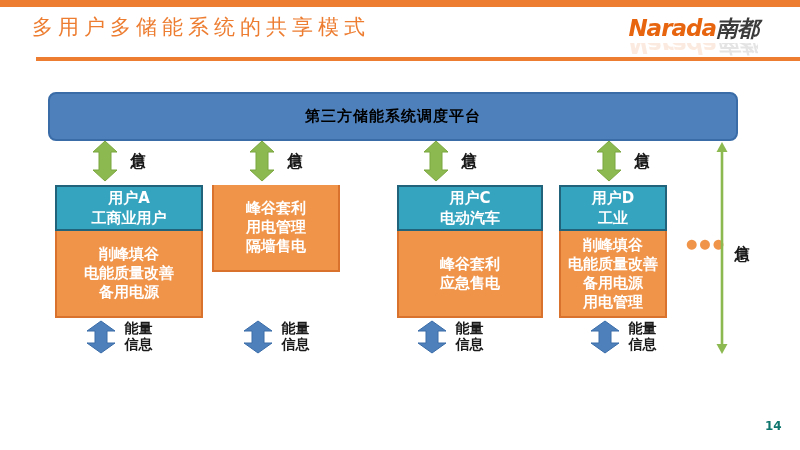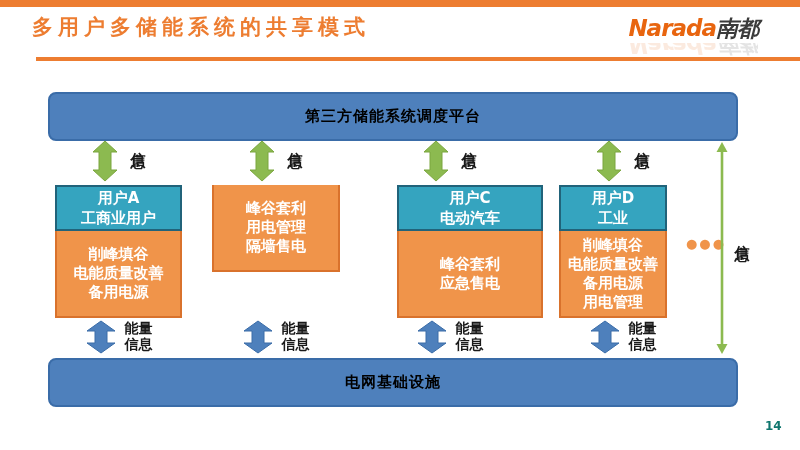--- a/index.html
+++ b/index.html
@@ -4,21 +4,21 @@
 <style>
   * { margin:0; padding:0; box-sizing:border-box; }
   html,body { background:#e9e9e9; }
   .slide {
     position:relative; width:800px; height:450px; background:#ffffff;
     font-family:"DejaVu Sans","Liberation Sans",sans-serif; overflow:hidden;
     margin:0 auto;
   }
   .top-strip { position:absolute; top:0; left:0; width:800px; height:7px; background:#ED7D31; }
   .title {
-    position:absolute; top:13px; left:32px; font-size:21px; font-weight:bold;
+    position:absolute; top:13px; left:32px; font-size:21px; font-weight:normal;
     color:#ED7D31; letter-spacing:5px; white-space:nowrap;
   }
   .title-underline { position:absolute; top:57px; left:36px; right:0; height:4px; background:#ED7D31; }
 
   .logo { position:absolute; top:16px; right:42px; text-align:right; line-height:24px; white-space:nowrap; }
   .logo-en { font-style:italic; font-weight:bold; font-size:23px; color:#E8650F; letter-spacing:-1px; }
   .logo-cn { font-style:italic; font-weight:bold; font-size:22px; color:#3B3B3B; letter-spacing:-1px; }
   .logo-reflection { transform:scaleY(-1); opacity:0.13; height:14px; overflow:hidden; }
 
   .hbar {
@@ -105,21 +105,21 @@
       </svg>
     <span class="v-label">信息</span>
   </div>
   <div class="arrow-group info-row" style="left:559px;width:128px;">
     <svg width="26" height="42" viewBox="0 0 26 42">
         <polygon class="green-fill" points="13,1 25,12 19,12 19,30 25,30 13,41 1,30 7,30 7,12 1,12"></polygon>
       </svg>
     <span class="v-label">信息</span>
   </div>
 
-  <div class="user-col" style="left:55px;width:127px;">
+  <div class="user-col" style="left:55px;width:148px;">
     <div class="user-header">
       <span class="line">用户A</span>
       <span class="line">工商业用户</span>
     </div>
     <div class="user-body">
       <span class="line">削峰填谷</span>
       <span class="line">电能质量改善</span>
       <span class="line">备用电源</span>
     </div>
   </div>
@@ -186,23 +186,20 @@
   <div class="arrow-group energy-row" style="left:559px;width:128px;">
     <svg width="30" height="34" viewBox="0 0 30 34">
         <polygon class="blue-fill" points="15,1 29,11 21,11 21,23 29,23 15,33 1,23 9,23 9,11 1,11"></polygon>
       </svg>
     <span class="energy-label">
         <span>能量</span>
         <span>信息</span>
       </span>
   </div>
 
-  <div class="hbar grid-bar">
-    <span>电网基础设施</span>
-  </div>
 
   <div class="dots">●●●</div>
 
   <svg class="long-arrow" width="14" height="212" viewBox="0 0 14 212">
     <polygon fill="#8CBA50" points="7,0 12.5,10 1.5,10"></polygon>
     <rect fill="#8CBA50" x="5.7" y="9" width="2.6" height="194"></rect>
     <polygon fill="#8CBA50" points="7,212 12.5,202 1.5,202"></polygon>
   </svg>
 
   <span class="v-label right-info">信息</span>

